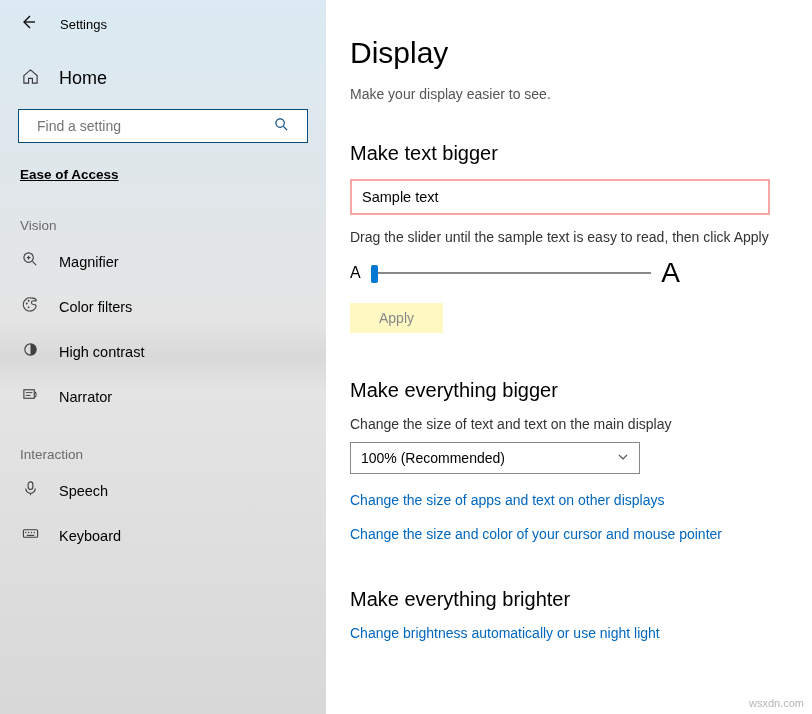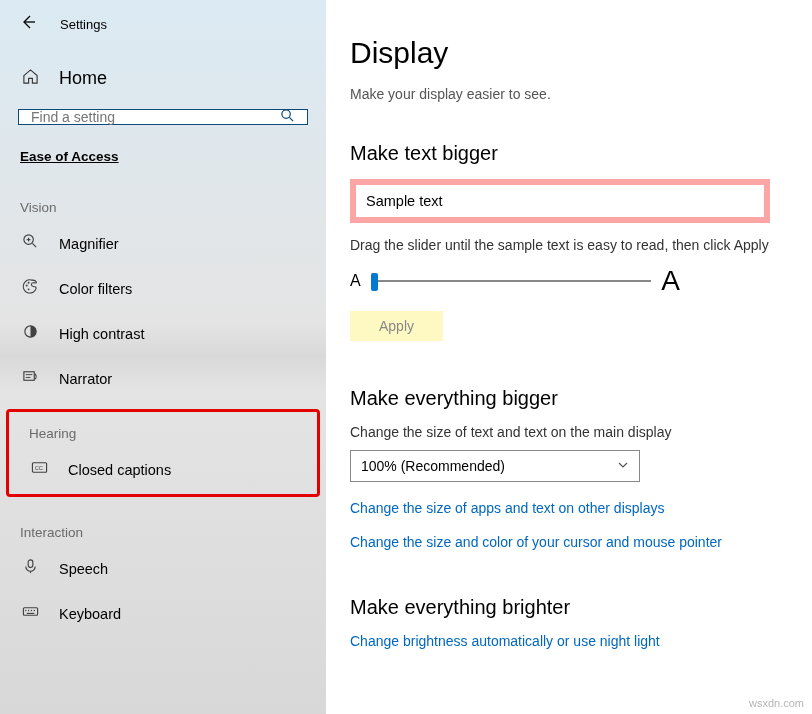--- a/index.html
+++ b/index.html
@@ -4,36 +4,36 @@
 <style>
   * { box-sizing: border-box; margin: 0; padding: 0; font-family: "Segoe UI", Arial, sans-serif; }
   body { width: 812px; height: 714px; display: flex; background: #fff; overflow: hidden; position: relative; }
   .sidebar { width: 326px; height: 100%; background: linear-gradient(180deg, #dbeaf3 0%, #e4e4e4 45%, #d9d9d9 50%, #e4e4e4 55%, #d8d8d8 100%); padding: 0; position: relative; }
   .topbar { display: flex; align-items: center; padding: 14px 20px 6px; gap: 24px; }
   .back-icon svg { width: 16px; height: 16px; }
   .settings-label { font-size: 13px; color: #000; }
   .home-row { display: flex; align-items: center; padding: 10px 22px; gap: 20px; margin-top: 18px; cursor: pointer; }
   .home-row svg { width: 17px; height: 17px; }
   .home-label { font-size: 18px; color: #000; }
-  .search-box { margin: 10px 18px 0; border: 1.5px solid #0a4b7d; background: #fff; display: flex; align-items: center; padding: 0 12px; height: 16px; }
+  .search-box { margin: 10px 18px 0; border: 1.5px solid #0a4b7d; background: #fff; display: flex; align-items: center; padding: 0 18px; height: 34px; }
   .search-input { flex: 1; border: none; outline: none; font-size: 14px; color: #666; background: transparent; }
   .search-input::placeholder { color: #757575; }
   .search-icon svg { width: 15px; height: 15px; }
   .section-title { font-size: 13.5px; font-weight: 600; padding: 24px 20px 8px; color: #000; text-decoration: underline; }
   .group-label { font-size: 13.5px; color: #6b6b6b; padding: 28px 20px 6px; }
   .nav-item { display: flex; align-items: center; padding: 12px 22px; gap: 20px; cursor: pointer; }
   .nav-item svg { width: 17px; height: 17px; }
   .nav-item .label { font-size: 14.5px; color: #000; }
   .highlight-box { border: 3px solid #e30000; border-radius: 4px; margin: 8px 6px 0 6px; padding: 4px 0 2px; }
   .highlight-box .group-label { padding-top: 10px; }
   .main { flex: 1; padding: 36px 24px; overflow-y: auto; }
   .page-title { font-size: 30px; font-weight: 400; color: #000; margin-bottom: 16px; }
   .page-subtitle { font-size: 14px; color: #555; margin-bottom: 40px; }
   .section-head { font-size: 20px; font-weight: 500; color: #000; margin-bottom: 14px; }
-  .sample-box { border: 6px solid #fca5a5; padding: 8px 10px; font-size: 14.5px; color: #000; width: 420px; }
+  .sample-box { border: 2px solid #fca5a5; padding: 8px 10px; font-size: 14.5px; color: #000; width: 420px; }
   .slider-desc { font-size: 14px; color: #333; margin-top: 14px; }
   .slider-row { display: flex; align-items: center; margin-top: 12px; gap: 10px; width: 330px; }
   .a-small { font-size: 16px; }
   .a-large { font-size: 28px; }
   .slider-track { flex: 1; height: 2px; background: #888; position: relative; }
   .slider-thumb { position: absolute; left: 0; top: -7px; width: 7px; height: 18px; background: #0078d4; border-radius: 2px; }
   .apply-btn { margin-top: 14px; padding: 7px 29px; background: #fef9c3; border: none; font-size: 14px; color: #888; }
   .sub-desc { font-size: 14px; color: #333; margin-bottom: 10px; margin-top: 6px; }
   .dropdown { border: 1px solid #888; width: 290px; padding: 7px 10px; font-size: 14px; display: flex; justify-content: space-between; align-items: center; cursor: pointer; }
   .dropdown svg { width: 12px; height: 12px; }
@@ -105,30 +105,20 @@
   <div class="nav-item">
     <span><svg viewBox="0 0 18 18">
           <rect x="2" y="4" width="11" height="9" stroke="#404040" stroke-width="1.2" fill="none"></rect>
           <line x1="4" y1="7" x2="11" y2="7" stroke="#404040" stroke-width="1"></line>
           <line x1="4" y1="10" x2="9" y2="10" stroke="#404040" stroke-width="1"></line>
           <path d="M14 6 Q16 9 14 12" stroke="#404040" stroke-width="1.1" fill="none"></path>
         </svg></span>
     <span class="label">Narrator</span>
   </div>
 
-  <div class="highlight-box">
-    <div class="group-label">Hearing</div>
-    <div class="nav-item">
-      <span><svg viewBox="0 0 18 18">
-            <rect x="1.5" y="4" width="15" height="10" rx="1" stroke="#404040" stroke-width="1.2" fill="none"></rect>
-            <text x="4" y="12" font-size="6" fill="#404040">CC</text>
-          </svg></span>
-      <span class="label">Closed captions</span>
-    </div>
-  </div>
 
   <div class="group-label">Interaction</div>
   <div class="nav-item">
     <span><svg viewBox="0 0 18 18">
           <rect x="6.5" y="2" width="5" height="8" rx="2.5" stroke="#404040" stroke-width="1.2" fill="none"></rect>
           <path d="M4 9 A5 5 0 0 0 14 9" stroke="#404040" stroke-width="1.2" fill="none"></path>
           <line x1="9" y1="14" x2="9" y2="16" stroke="#404040" stroke-width="1.2"></line>
         </svg></span>
     <span class="label">Speech</span>
   </div>

